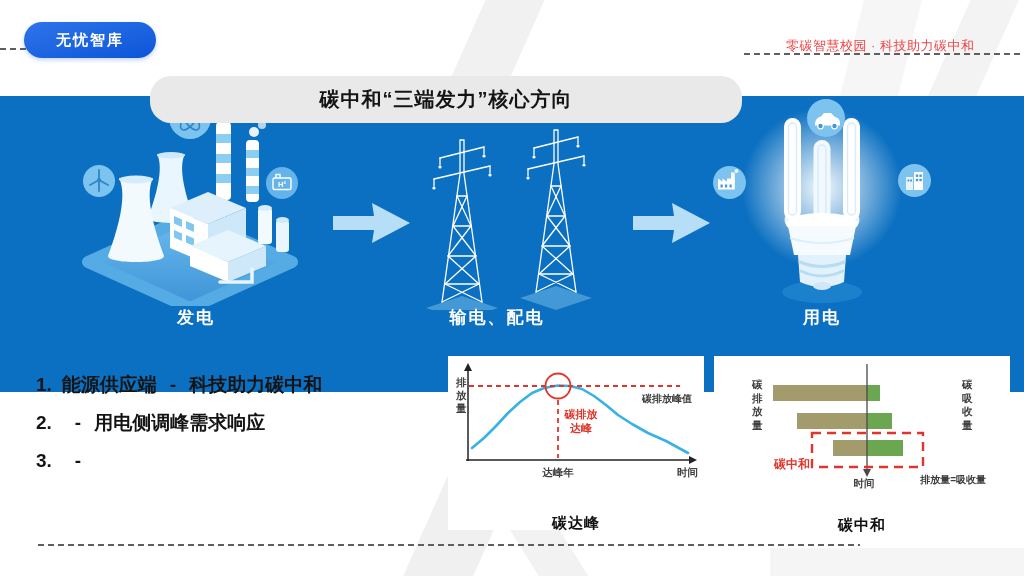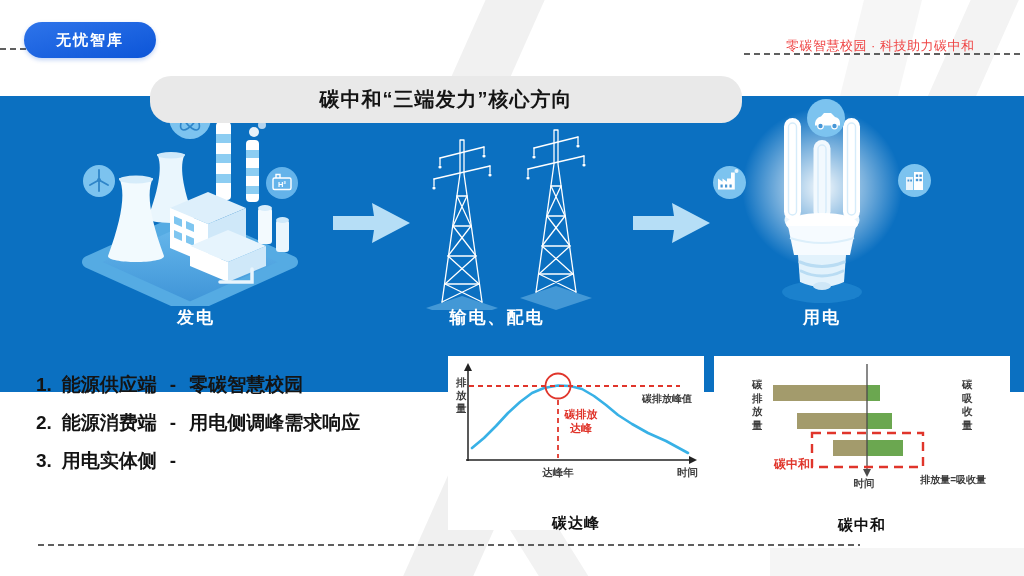--- a/index.html
+++ b/index.html
@@ -240,31 +240,29 @@
     <div class="stage-label lab1">发电</div>
     <div class="stage-label lab2">输电、配电</div>
     <div class="stage-label lab3">用电</div>
   </section>
 
   <section class="points">
     <div class="point">
       <span class="p-num">1.</span>
       <span class="p-term">能源供应端</span>
       <span class="p-sep">-</span>
-      <span class="p-desc">零碳智慧校园</span>
+      <span class="p-desc">科技助力碳中和</span>
     </div>
     <div class="point">
       <span class="p-num">2.</span>
-      <span class="p-term">能源消费端</span>
       <span class="p-sep">-</span>
       <span class="p-desc">用电侧调峰需求响应</span>
     </div>
     <div class="point">
       <span class="p-num">3.</span>
-      <span class="p-term">用电实体侧</span>
       <span class="p-sep">-</span>
     </div>
   </section>
 
   <div class="panel panel-peak">
     <svg width="256" height="134" viewBox="0 0 256 134">
       <line x1="20" y1="12" x2="20" y2="105" stroke="#222222" stroke-width="1.5"></line>
       <path d="M20,7 l-4,8 h8 z" fill="#222222"></path>
       <line x1="18" y1="104" x2="244" y2="104" stroke="#222222" stroke-width="1.5"></line>
       <path d="M249,104 l-8,-4 v8 z" fill="#222222"></path>

